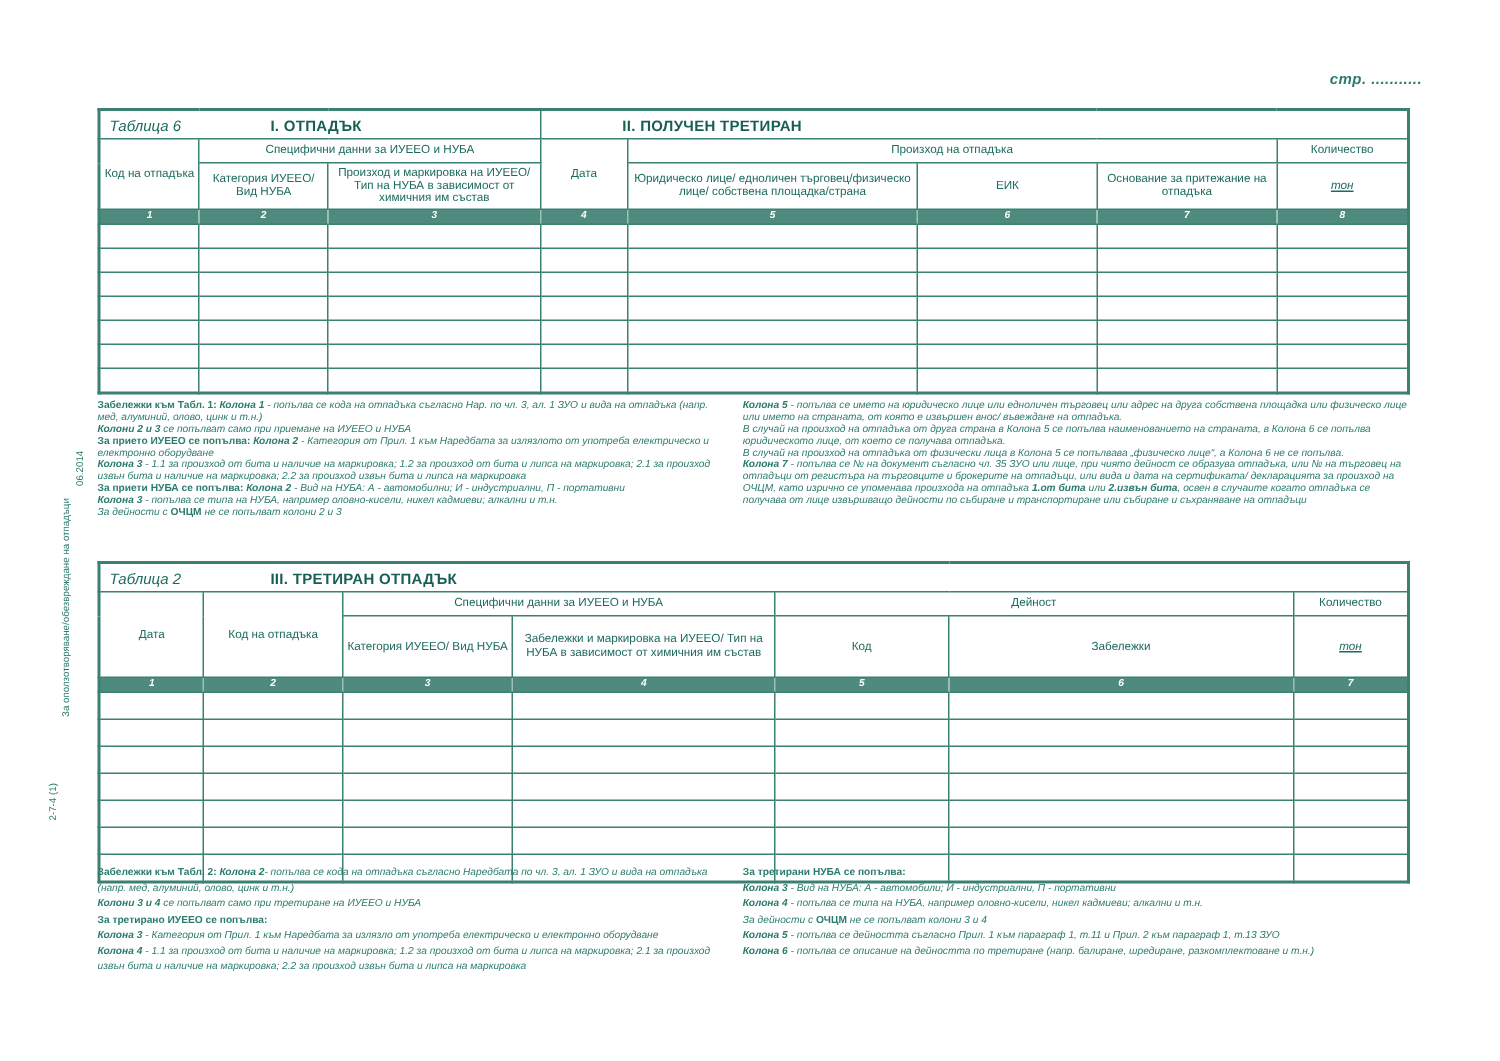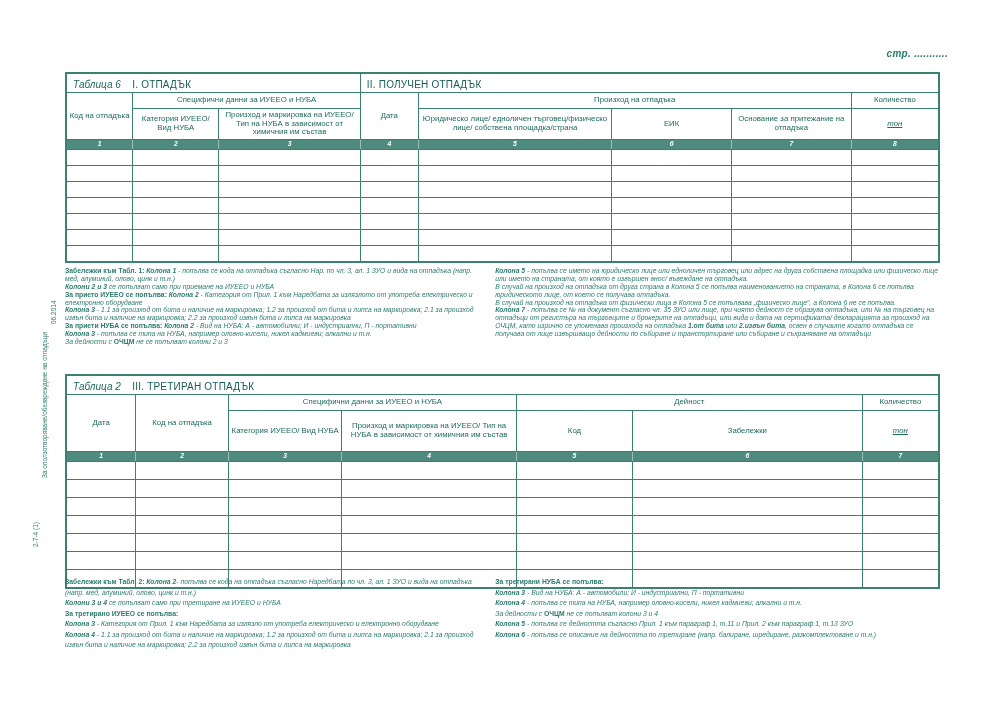--- a/index.html
+++ b/index.html
@@ -33,21 +33,21 @@
   table.form-table{border:2px solid var(--line);}
   table.form-table td{
     border:1px solid var(--line);
     padding:0 2px;vertical-align:middle;text-align:center;
     color:var(--hdr);
   }
   tr.title-row td{
     height:15px;text-align:left;padding-left:6px;white-space:nowrap;overflow:hidden;
   }
   .caption{font-style:italic;font-weight:normal;font-size:10px;color:var(--hdr);margin-right:7px;}
-  .section-title{font-weight:normal;font-size:10px;color:var(--ink);letter-spacing:.2px;}
+  .section-title{font-weight:bold;font-size:10px;color:var(--ink);letter-spacing:.2px;margin-left:48px;}
   tr.hdr td{font-size:7.8px;line-height:1.12;text-align:center;}
   tr.hdr1 td{height:15px;}
   #table1 tr.hdr2 td{height:30px;}
   #table2 tr.hdr2 td{height:40px;}
   td.unit{font-style:italic;text-decoration:underline;}
   tr.numstrip td{
     height:9px;background:var(--strip);color:#fff;
     font-size:6.8px;font-weight:bold;font-style:italic;line-height:1;
     border-left:1px solid rgba(255,255,255,.45);border-right:1px solid rgba(255,255,255,.45);
     border-top:1px solid var(--line);border-bottom:1px solid var(--line);
@@ -96,21 +96,21 @@
       <col style="width:13.71%">
       <col style="width:10.06%">
   </colgroup>
   <tbody>
     <tr class="title-row">
       <td colspan="3">
         <span class="caption">Таблица 6</span>
         <span class="section-title">I. ОТПАДЪК</span>
       </td>
       <td colspan="5">
-        <span class="section-title">II. ПОЛУЧЕН ОТПАДЪК</span>
+        <span class="section-title">II. ПОЛУЧЕН ТРЕТИРАН</span>
       </td>
     </tr>
     <tr class="hdr hdr1">
       <td rowspan="2">Код на отпадъка</td>
       <td colspan="2">Специфични данни за ИУЕЕО и НУБА</td>
       <td rowspan="2">Дата</td>
       <td colspan="3">Произход на отпадъка</td>
       <td>Количество</td>
     </tr>
     <tr class="hdr hdr2">
@@ -243,21 +243,21 @@
     </tr>
     <tr class="hdr hdr1">
       <td rowspan="2">Дата</td>
       <td rowspan="2">Код на отпадъка</td>
       <td colspan="2">Специфични данни за ИУЕЕО и НУБА</td>
       <td colspan="2">Дейност</td>
       <td>Количество</td>
     </tr>
     <tr class="hdr hdr2">
       <td>Категория ИУЕЕО/ Вид НУБА</td>
-      <td>Произход и маркировка на ИУЕЕО/ Тип на НУБА в зависимост от химичния им състав</td>
+      <td>Забележки и маркировка на ИУЕЕО/ Тип на НУБА в зависимост от химичния им състав</td>
       <td>Код</td>
       <td>Забележки</td>
       <td class="unit">тон</td>
     </tr>
     <tr class="numstrip">
       <td>1</td>
       <td>2</td>
       <td>3</td>
       <td>4</td>
       <td>5</td>

